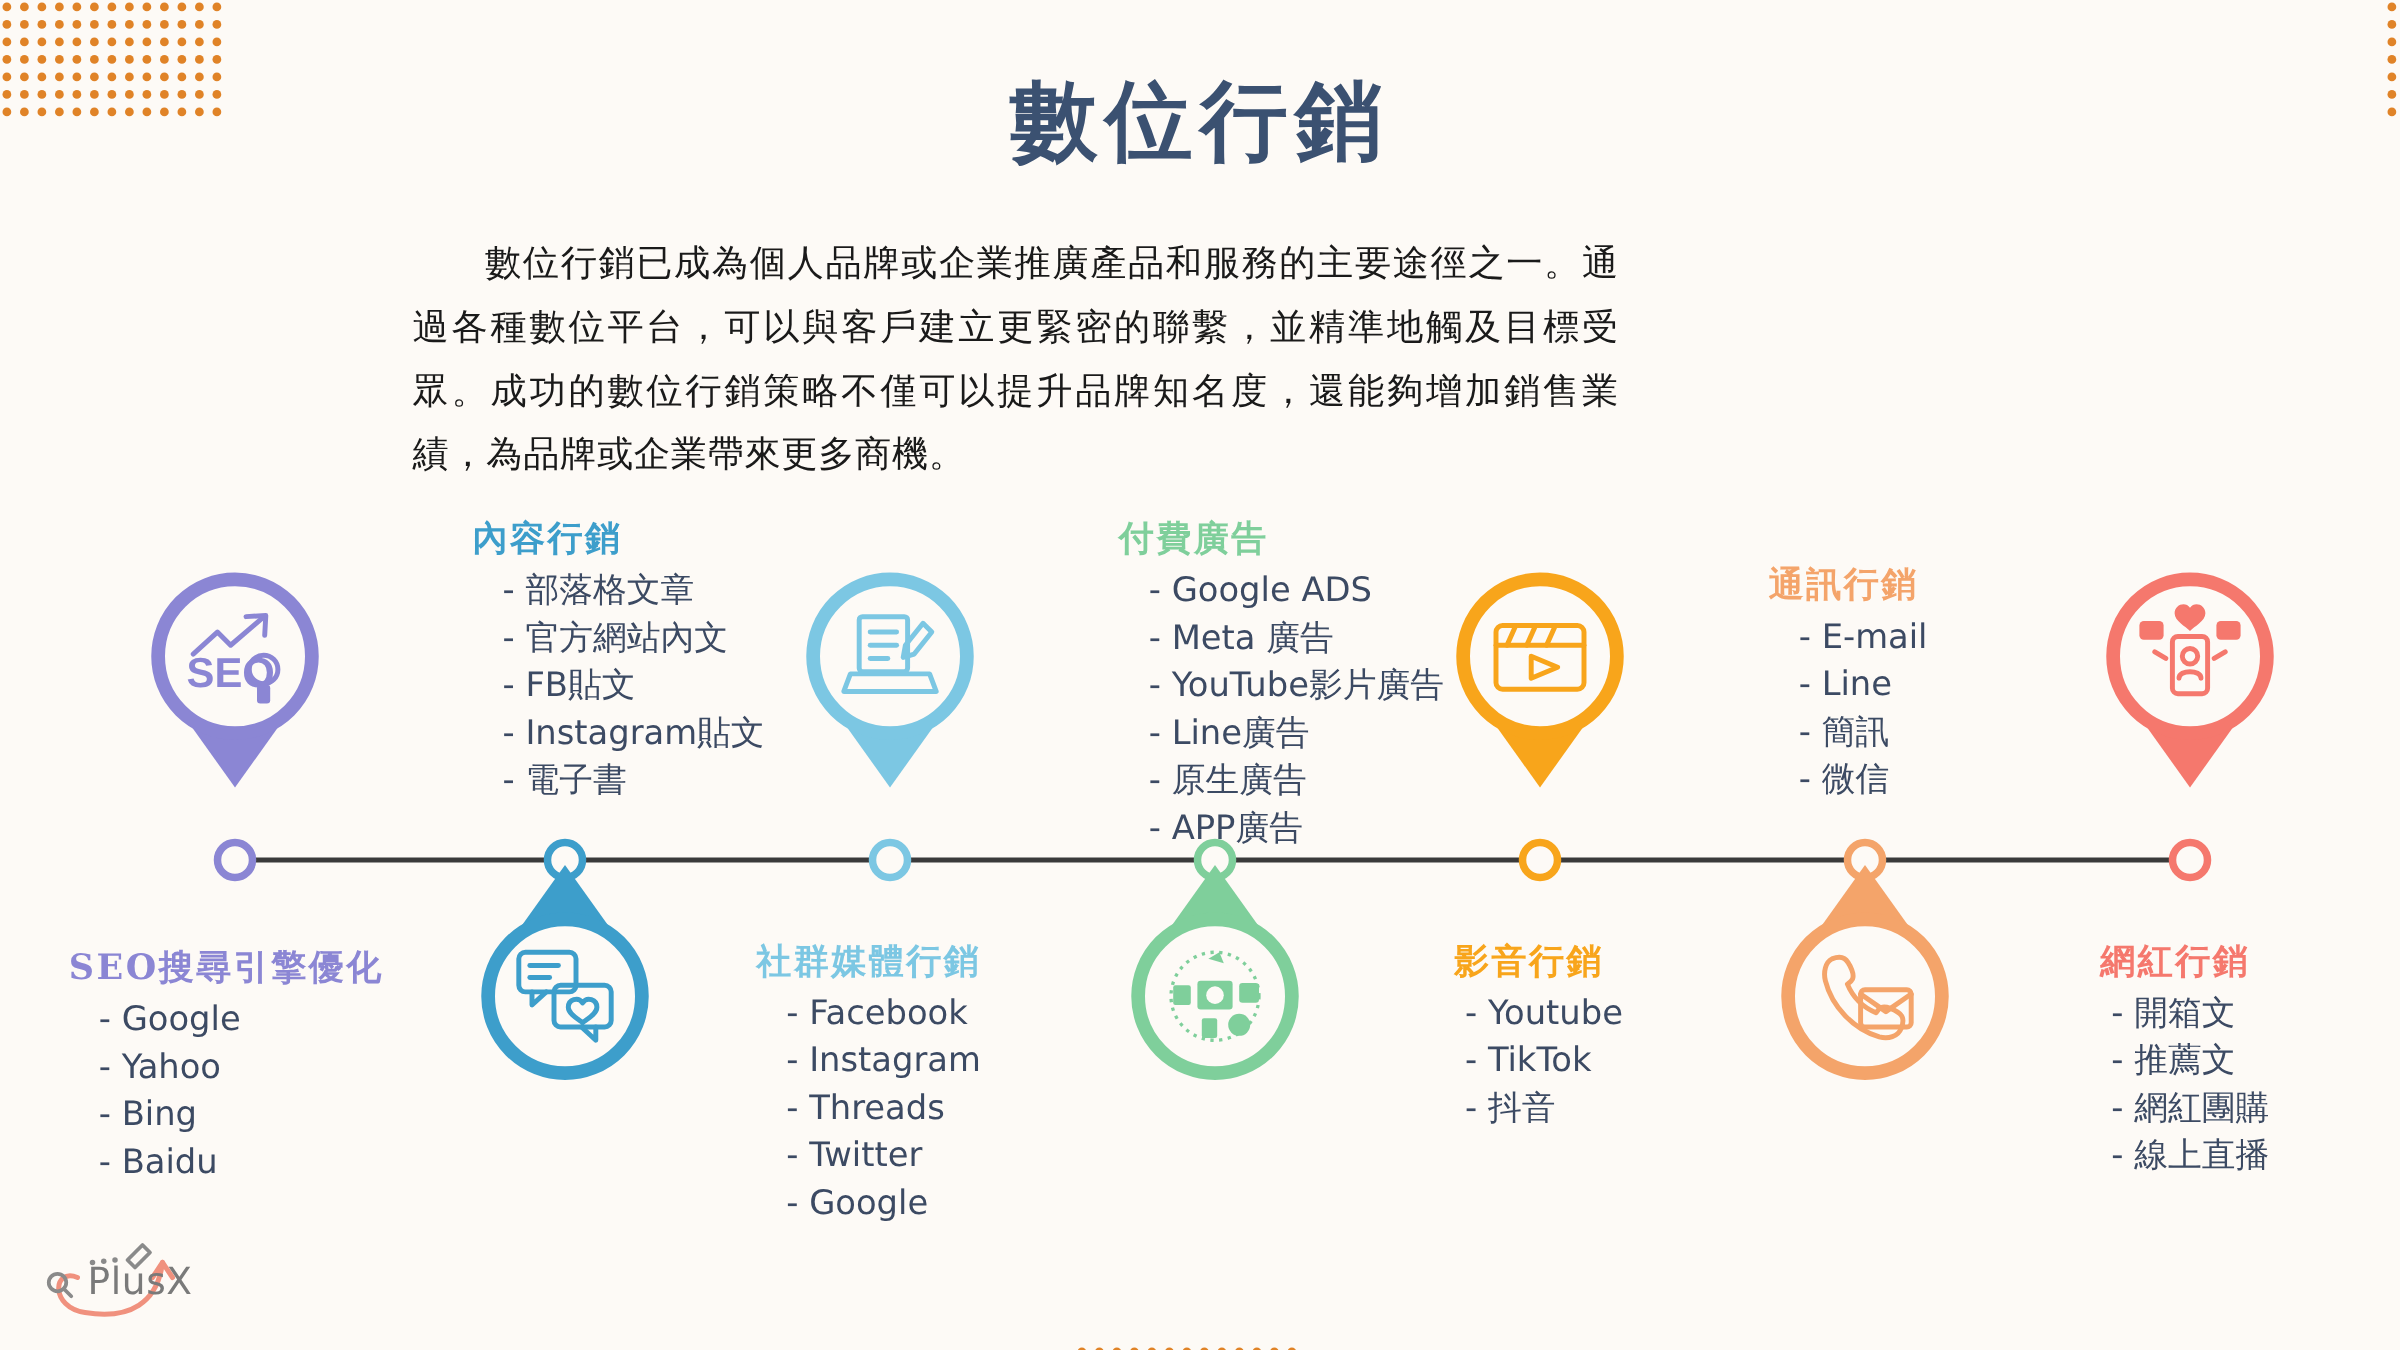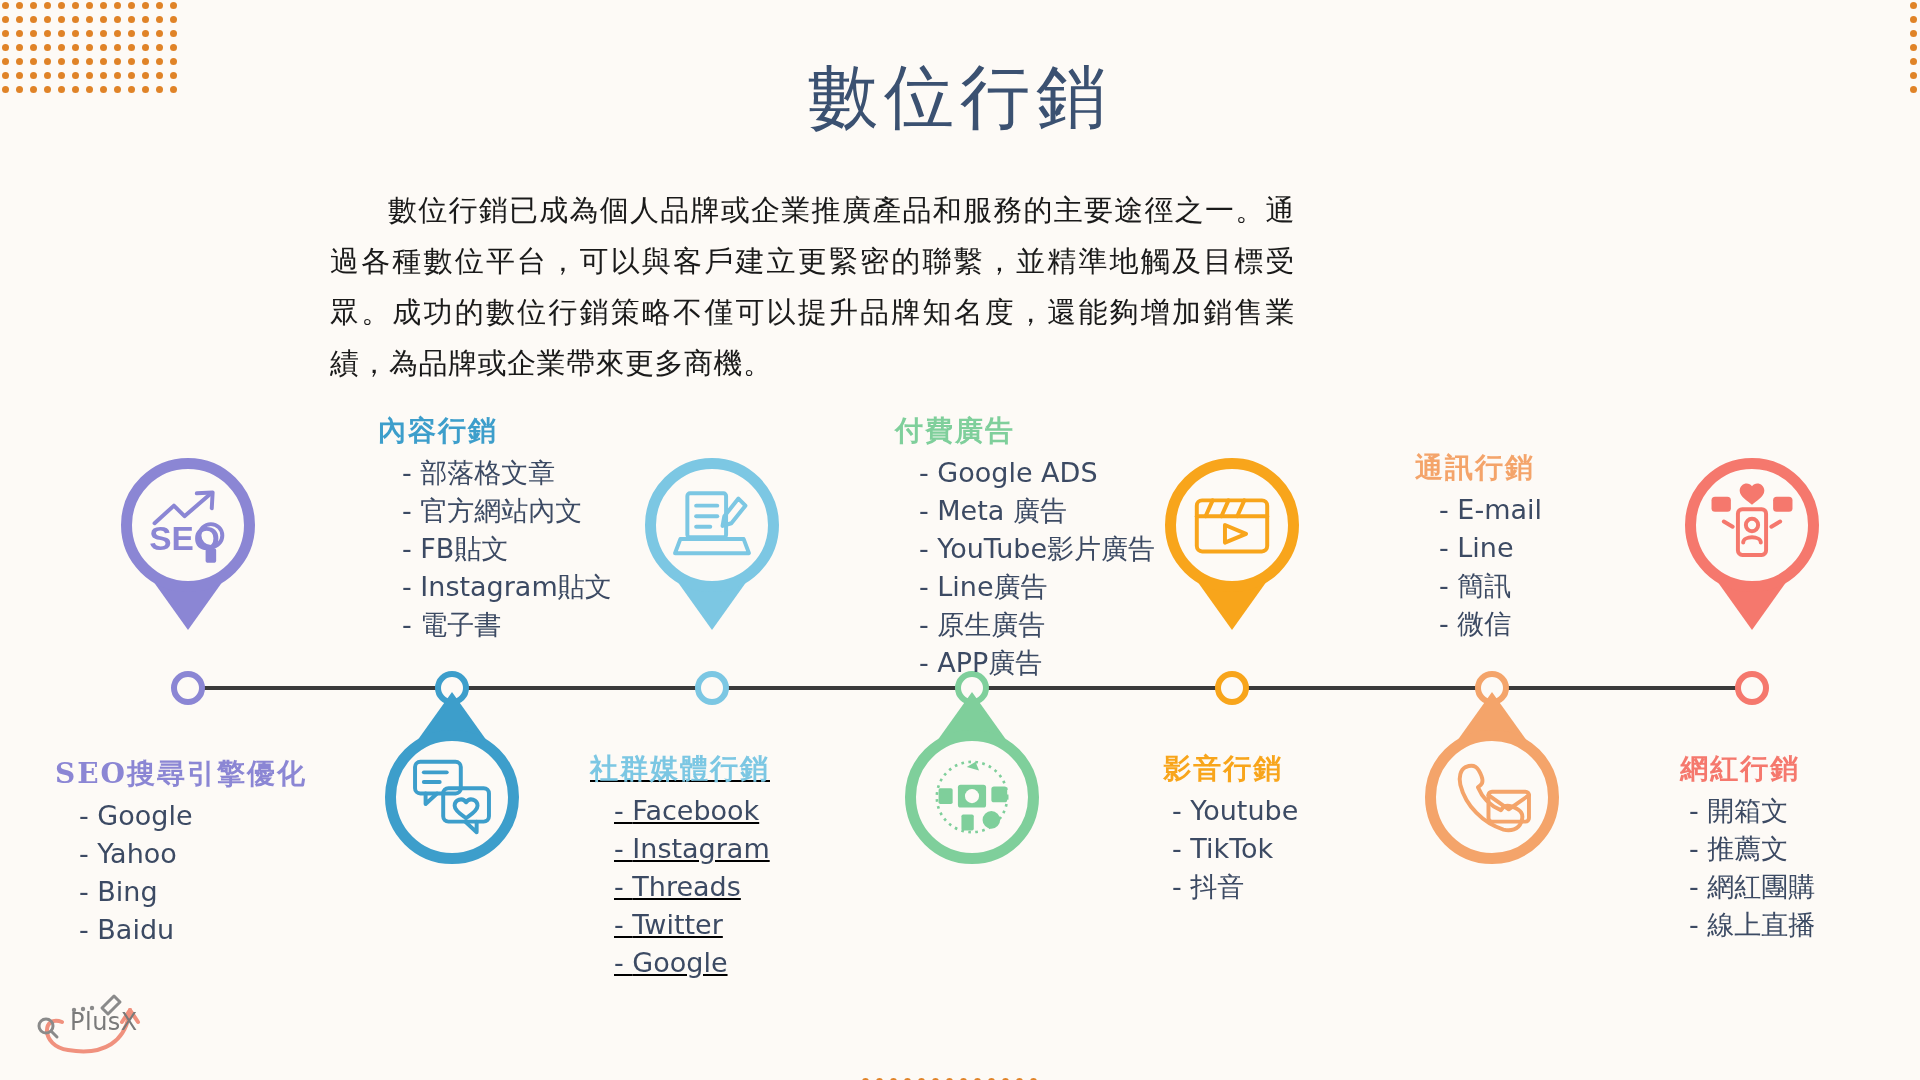--- a/index.html
+++ b/index.html
@@ -16,21 +16,21 @@
   .dots{position:absolute;}
   .dots .dot{position:absolute;width:7px;height:7px;border-radius:50%;background:#e08327;}
   .dots.tl{left:2px;top:2px;}
   .dots.tr{right:10px;top:2px;}
   .dots.bc{left:862px;bottom:2px;}
 
   
   .page-title{
     position:absolute;top:62px;left:0;width:1920px;text-align:center;
     font-family:"DejaVu Serif","Liberation Serif",serif;
-    font-weight:normal;
+    font-weight:bold;
     font-size:70px;
     letter-spacing:6px;
     color:#3b5171;
     line-height:1;
   }
   .intro{
     position:absolute;top:185px;left:330px;width:965px;
     font-family:"DejaVu Serif","Liberation Serif",serif;
     font-size:29px;
     line-height:51px;
@@ -80,21 +80,21 @@
     font-size:27px;line-height:38px;color:#3c4a63;white-space:nowrap;
     font-family:"DejaVu Sans","Liberation Sans",sans-serif;
   }
   .block li::before{content:"- ";}
   .block.center .head{text-align:center;}
 
   
   .logo{position:absolute;left:22px;top:988px;width:140px;height:72px;}
   .logo .word{
     position:absolute;left:48px;top:20px;
-    font-size:24px;color:#7a7a7a;letter-spacing:0.5px;
+    font-size:30px;color:#7a7a7a;letter-spacing:0.5px;
     font-family:"DejaVu Sans","Liberation Sans",sans-serif;
   }
 </style>
 </head>
 <body>
 
 <div id="stage">
 
   <div class="dots tl">
       <span class="dot" style="left: 0px; top: 0px; background: rgb(224, 131, 39);"></span>
@@ -334,21 +334,21 @@
       <div class="block" style="left: 378px; top: 412px;">
         <div class="head" style="color: rgb(61, 158, 203);">內容行銷</div>
         <ul>
           <li>部落格文章</li>
           <li>官方網站內文</li>
           <li>FB貼文</li>
           <li>Instagram貼文</li>
           <li>電子書</li>
         </ul>
       </div>
-      <div class="block center" style="left: 590px; top: 750px; text-decoration: underline;">
+      <div class="block center" style="left: 605px; top: 750px;">
         <div class="head" style="color: rgb(124, 199, 227);">社群媒體行銷</div>
         <ul>
           <li>Facebook</li>
           <li>Instagram</li>
           <li>Threads</li>
           <li>Twitter</li>
           <li>Google</li>
         </ul>
       </div>
       <div class="block" style="left: 895px; top: 412px;">

